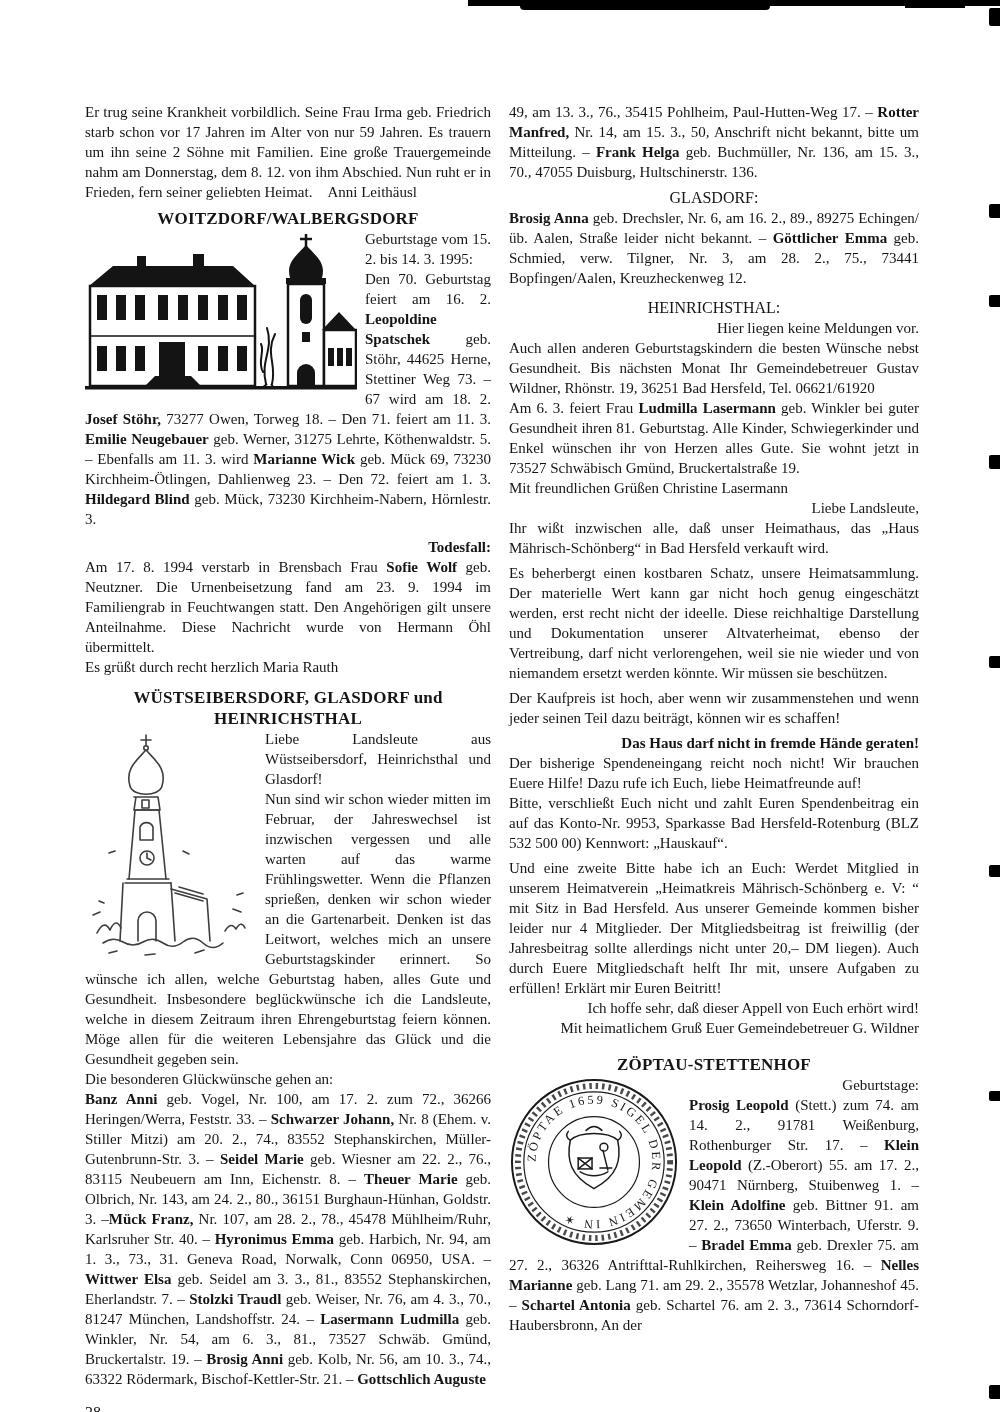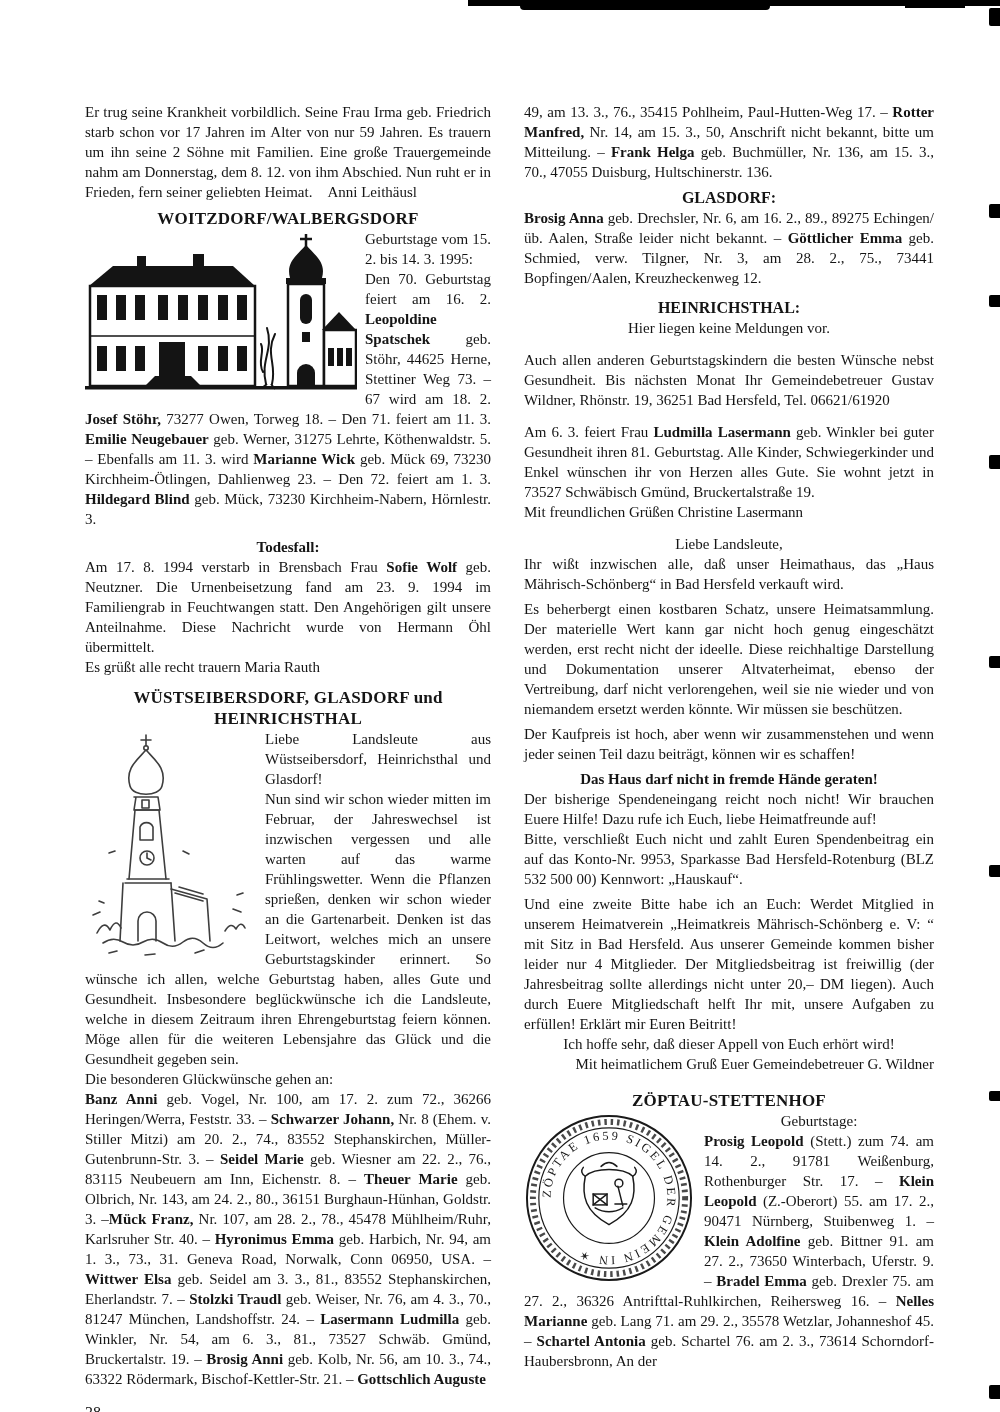--- a/index.html
+++ b/index.html
@@ -1,29 +1,29 @@
 <!DOCTYPE html>
 <html lang="de"><head>
 <meta charset="utf-8">
 <style>
   * { margin:0; padding:0; box-sizing:border-box; }
   html,body { width:1000px; height:1412px; background:#ffffff; }
   body { position:relative; overflow:hidden; font-family:"Liberation Serif","DejaVu Serif",serif; color:#151515; }
   .col { position:absolute; top:102px; font-size:15px; line-height:20px; text-align:justify; hyphens:auto; }
   #col-left  { left:85px;  width:406px; }
-  #col-right { left:524px; width:410px; }
+  #col-right { left:509px; width:410px; }
   p { text-align:justify; }
   .h-main { font-weight:bold; text-align:center; font-size:17px; line-height:21px; hyphens:none; letter-spacing:.2px; }
-  .h-sub  { font-weight:bold; text-align:center; font-size:16px; line-height:20px; }
+  .h-sub  { font-weight:normal; text-align:center; font-size:16px; line-height:20px; }
   .s-b { font-weight:bold; }
   .s-i { }
   .right  { }
   .indent { text-indent:2.6em; text-align:right; }
-  .left-al { text-align:center; }
-  .mt4{margin-top:5px}.mt6{margin-top:6px}.mt8{margin-top:8px}.mt10{margin-top:10px}.mt12{margin-top:12px}.mt16{margin-top:16px}
+  .left-al { text-align:right; }
+  .mt4{margin-top:5px}.mt6{margin-top:6px}.mt8{margin-top:8px}.mt10{margin-top:10px}.mt12{}.mt16{margin-top:16px}
   .flow::after { content:""; display:block; clear:both; }
   .img-woitz { float:left; margin:3px 8px 2px 0; }
   .img-wuest { float:left; margin:2px 8px 2px 0; }
   .img-seal  { float:left; margin:2px 10px 2px 0; }
   .footer-num { position:absolute; left:85px; top:1404px; font-size:16px; }
   .artifact { position:absolute; background:#000; }
   .a-topbar1 { left:468px; top:0; width:532px; height:6px; }
   .a-topbar2 { left:520px; top:0; width:250px; height:10px; border-radius:0 0 4px 4px; }
   .a-topbar3 { left:905px; top:0; width:60px; height:8px; }
   .edge { position:absolute; left:989px; width:11px; background:#000; border-radius:2px 0 0 2px; }
@@ -97,21 +97,21 @@
       </g>
       <line x1="246" y1="92" x2="246" y2="98" stroke="#141414" stroke-width="2"></line>
       <rect x="0" y="154" width="272" height="3.5" fill="#141414"></rect>
     </svg>
     <p>Geburtstage vom 15. 2. bis 14. 3. 1995:</p>
     <p><span>Den 70. Geburtstag feiert am 16. 2. </span><span class="s-b">Leopoldine Spatschek</span><span> geb. Stöhr, 44625 Herne, Stettiner Weg 73. – 67 wird am 18. 2. </span><span class="s-b">Josef Stöhr,</span><span> 73277 Owen, Torweg 18. – Den 71. feiert am 11. 3. </span><span class="s-b">Emilie Neugebauer</span><span> geb. Werner, 31275 Lehrte, Köthenwaldstr. 5. – Ebenfalls am 11. 3. wird </span><span class="s-b">Marianne Wick</span><span> geb. Mück 69, 73230 Kirchheim-Ötlingen, Dahlienweg 23. – Den 72. feiert am 1. 3. </span><span class="s-b">Hildegard Blind</span><span> geb. Mück, 73230 Kirchheim-Nabern, Hörnlestr. 3.</span></p>
   </div>
 
   <p class="mt8 left-al"><span class="s-b">Todesfall:</span></p>
   <p><span>Am 17. 8. 1994 verstarb in Brensbach Frau </span><span class="s-b">Sofie Wolf</span><span> geb. Neutzner. Die Urnenbeisetzung fand am 23. 9. 1994 im Familiengrab in Feuchtwangen statt. Den Angehörigen gilt unsere Anteilnahme. Diese Nachricht wurde von Hermann Öhl übermittelt.</span></p>
-  <p class="right"><span>Es grüßt alle recht trauern </span><span class="s-i">Maria Rauth</span></p>
+  <p class="right"><span>Es grüßt durch recht herzlich </span><span class="s-i">Maria Rauth</span></p>
 
   <div class="h-main mt10">WÜSTSEIBERSDORF, GLASDORF und</div>
   <div class="h-main">HEINRICHSTHAL</div>
 
   <div class="flow">
     <svg class="img-wuest" width="172" height="228" viewBox="0 0 172 228" aria-hidden="true">
       <g stroke="#3e3e3e" stroke-width="1.6" fill="none" stroke-linecap="round" stroke-linejoin="round">
         <path d="M61,4 v11 M56,9 h10"></path>
         <circle cx="61" cy="17" r="2.2"></circle>
         <path d="M61,19 C71,30 82,38 77,55 C74,66 48,66 45,55 C40,38 51,30 61,19 Z"></path>

